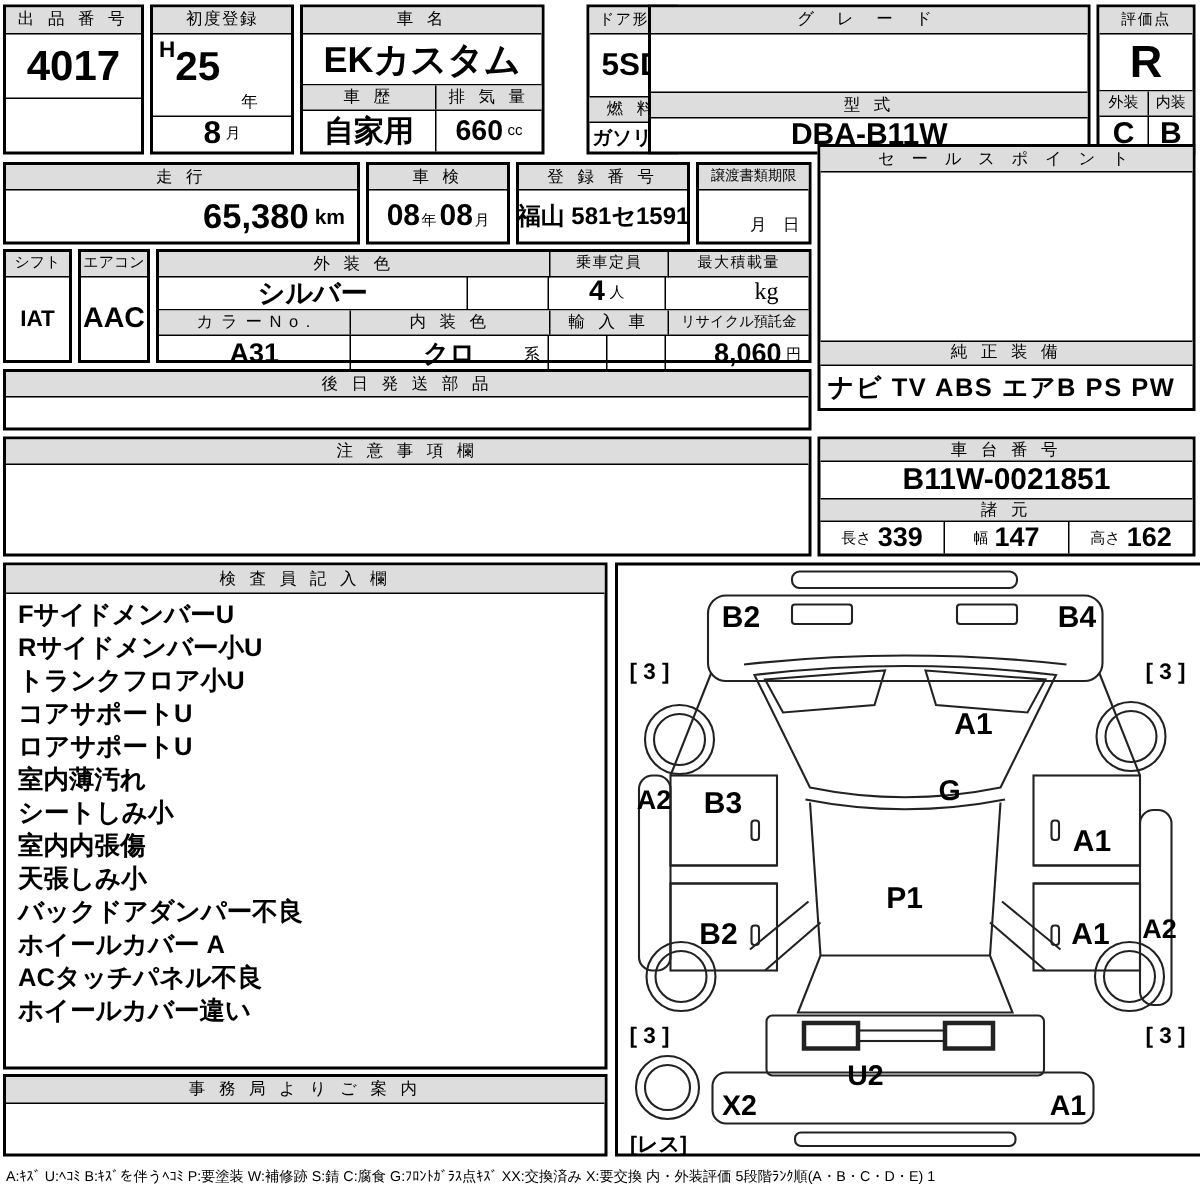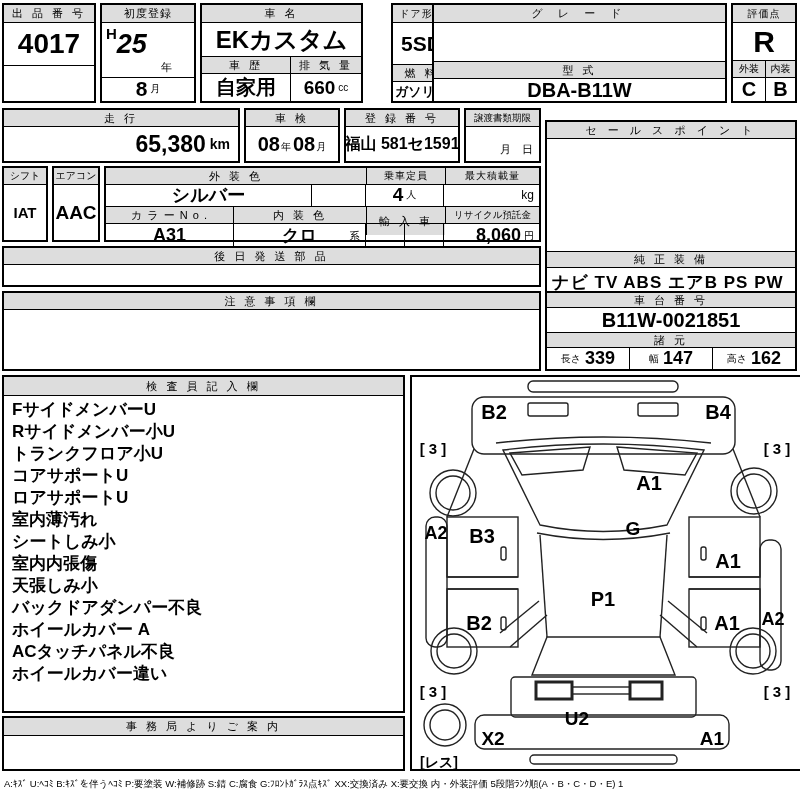--- a/index.html
+++ b/index.html
@@ -35,21 +35,21 @@
   <div class="box" style="left:2px;top:3px;width:94px;height:100px;">
     <div class="hdr" style="height:17px;">出 品 番 号</div>
     <div class="cell val" style="height:42px;font-size:28px;">4017</div>
     <div class="cell bt grow"></div>
   </div>
 
   <div class="box" style="left:100px;top:3px;width:96px;height:100px;">
     <div class="hdr" style="height:17px;letter-spacing:1px;">初度登録</div>
     <div class="cell" style="height:56px;align-items:flex-start;justify-content:flex-start;padding:2px 4px;">
       <span class="val" style="font-size:15px;">H</span>
-      <span class="val" style="font-size:27px;margin-top:4px;font-style:italic;">25</span>
+      <span class="val" style="font-size:27px;margin-top:4px;">25</span>
       <span style="font-size:11px;align-self:flex-end;margin-left:14px;">年</span>
     </div>
     <div class="cell bt grow">
       <span class="val" style="font-size:21px;">8</span>
       <span class="unit">月</span>
     </div>
   </div>
 
   <div class="box" style="left:200px;top:3px;width:163px;height:100px;">
     <div class="hdr" style="height:17px;">車 名</div>
@@ -115,21 +115,21 @@
   <div class="box" style="left:344px;top:108px;width:116px;height:55px;">
     <div class="hdr" style="height:16px;">登 録 番 号</div>
     <div class="cell val grow" style="font-size:16px;white-space:nowrap;">福山 581セ1591</div>
   </div>
 
   <div class="box" style="left:464px;top:108px;width:77px;height:55px;">
     <div class="hdr tight" style="height:16px;letter-spacing:0;font-size:9.5px;">譲渡書類期限</div>
     <div class="cell grow" style="justify-content:flex-end;align-items:flex-end;padding:0 6px 4px 0;font-size:11px;">月　日</div>
   </div>
 
-  <div class="box" style="left:545px;top:120px;width:252px;height:178px;">
+  <div class="box" style="left:545px;top:96px;width:252px;height:178px;">
     <div class="hdr" style="height:16px;letter-spacing:4px;">セ ー ル ス ポ イ ン ト</div>
     <div class="cell grow" style="align-items:flex-start;justify-content:flex-start;padding:4px;font-size:14px;font-weight:bold;"></div>
     <div class="hdr bt" style="height:15px;border-bottom:none;">純 正 装 備</div>
     <div class="cell val bt" style="height:29px;font-size:17px;justify-content:flex-start;padding-left:5px;letter-spacing:1px;white-space:nowrap;">ナビ TV ABS エアB PS PW</div>
   </div>
 
   <div class="box" style="left:2px;top:166px;width:46px;height:76px;">
     <div class="hdr tight" style="height:16px;letter-spacing:0;">シフト</div>
     <div class="cell val grow" style="font-size:15px;">IAT</div>
   </div>
@@ -145,26 +145,26 @@
       <div class="hdr tight bl" style="width:78px;height:16px;">乗車定員</div>
       <div class="hdr tight bl" style="flex:1;height:16px;">最大積載量</div>
     </div>
     <div class="row" style="height:22px;">
       <div class="cell val" style="width:205px;font-size:18px;">シルバー</div>
       <div class="cell bl" style="width:54px;"></div>
       <div class="cell bl" style="width:78px;">
         <span class="val" style="font-size:19px;">4</span>
         <span class="unit">人</span>
       </div>
-      <div class="cell bl" style="flex:1;justify-content:flex-end;padding-right:5px;font-size:12px;">kg</div>
+      <div class="cell bl" style="flex:1;justify-content:flex-end;padding-right:20px;font-size:16px;font-family:Liberation Serif, serif;">kg</div>
     </div>
     <div class="row bt" style="height:16px;">
       <div class="hdr" style="width:127px;height:16px;border-bottom:none;letter-spacing:1px;">カ ラ ー N o .</div>
       <div class="hdr bl" style="width:132px;height:16px;border-bottom:none;">内 装 色</div>
-      <div class="hdr bl" style="width:78px;height:28px;border-bottom:none;">輸 入 車</div>
+      <div class="hdr bl" style="width:78px;height:16px;border-bottom:none;">輸 入 車</div>
       <div class="hdr tight bl" style="flex:1;height:16px;border-bottom:none;letter-spacing:0;font-size:9.5px;">リサイクル預託金</div>
     </div>
     <div class="row bt grow">
       <div class="cell val" style="width:127px;font-size:18px;">A31</div>
       <div class="cell bl" style="width:132px;position:relative;">
         <span class="val" style="font-size:17px;">クロ</span>
         <span style="position:absolute;right:5px;bottom:3px;font-size:11px;">系</span>
       </div>
       <div class="cell bl" style="width:39px;"></div>
       <div class="cell bl" style="width:39px;"></div>

